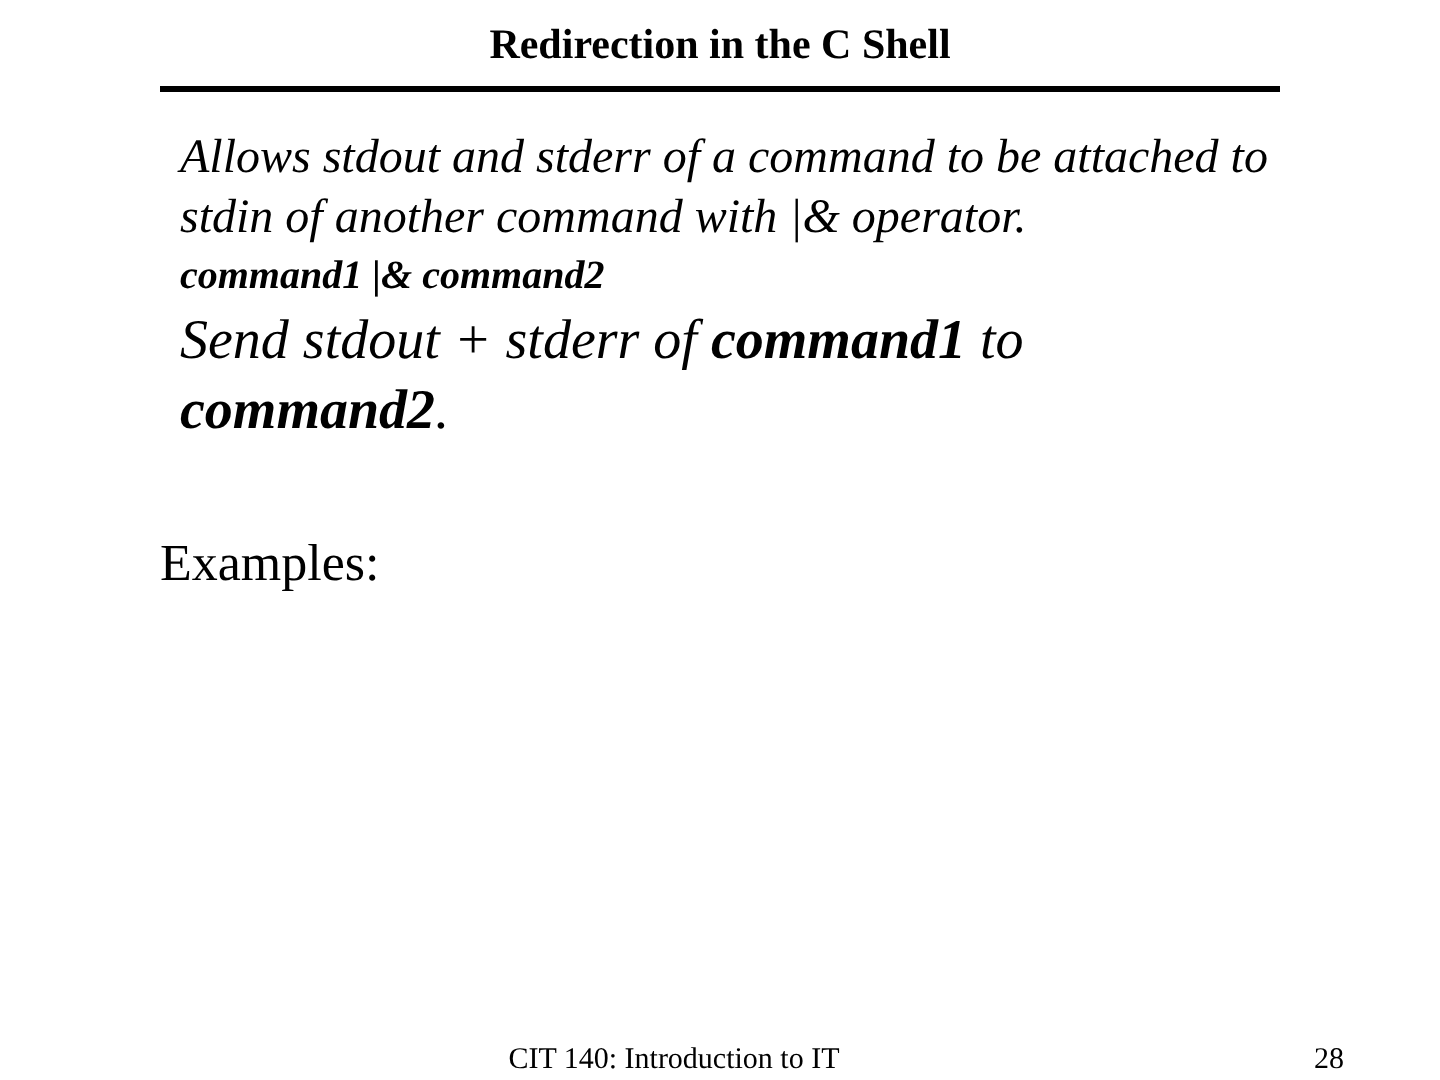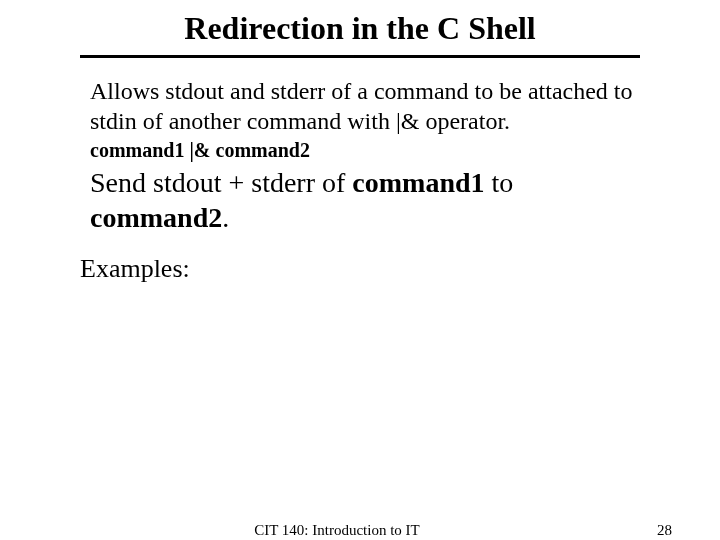--- a/index.html
+++ b/index.html
@@ -8,44 +8,45 @@
       height: 540px;
       background: #fff;
       font-family: "Times New Roman", Times, serif;
       color: #000;
       position: relative;
     }
     .slide {
       padding: 10px 0 0 0;
     }
     .title {
-      font-size: 32px;
+      font-size: 21px;
       font-weight: bold;
       text-align: center;
       margin: 0 80px 8px 80px;
     }
     .rule {
       border-top: 3px solid #000;
       margin: 0 80px 18px 80px;
     }
     .body {
       margin: 0 80px 0 90px;
       font-size: 24px;
       line-height: 1.25;
+      font-style: italic;
     }
     .syntax {
       margin-top: 2px;
       font-size: 20px;
     }
     .desc {
       font-size: 28px;
       margin-top: 2px;
     }
     .examples-label {
-      margin: 19px 80px 0 80px;
+      margin: 44px 80px 0 80px;
       font-size: 26px;
     }
     .examples {
       margin: 10px 80px 0 130px;
       font-family: "Courier New", Courier, monospace;
       font-size: 21px;
       line-height: 1.35;
       white-space: pre;
     }
     .footer {

